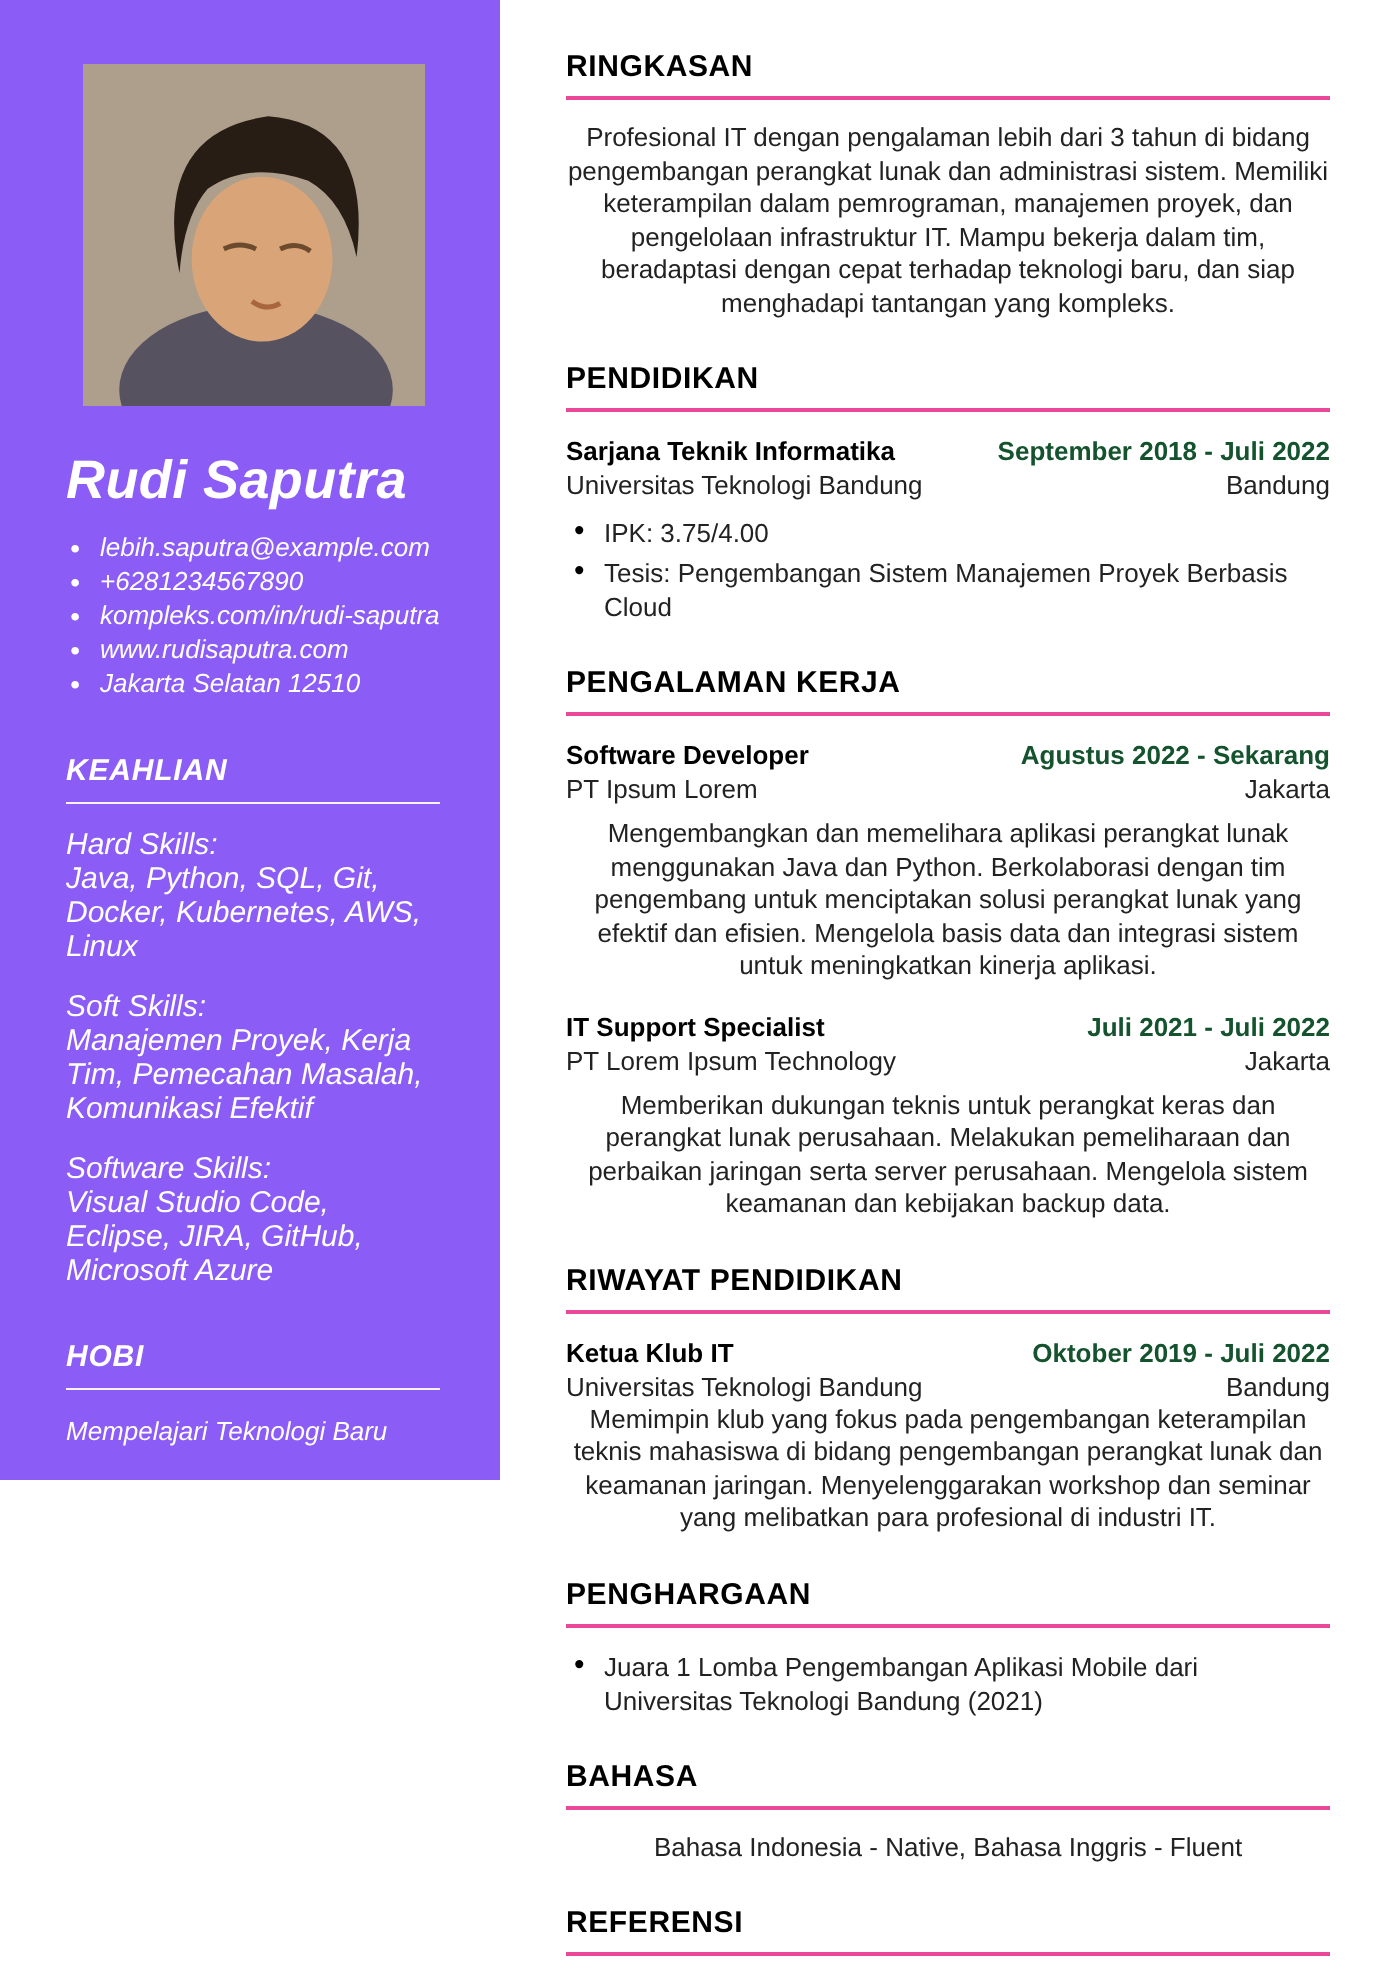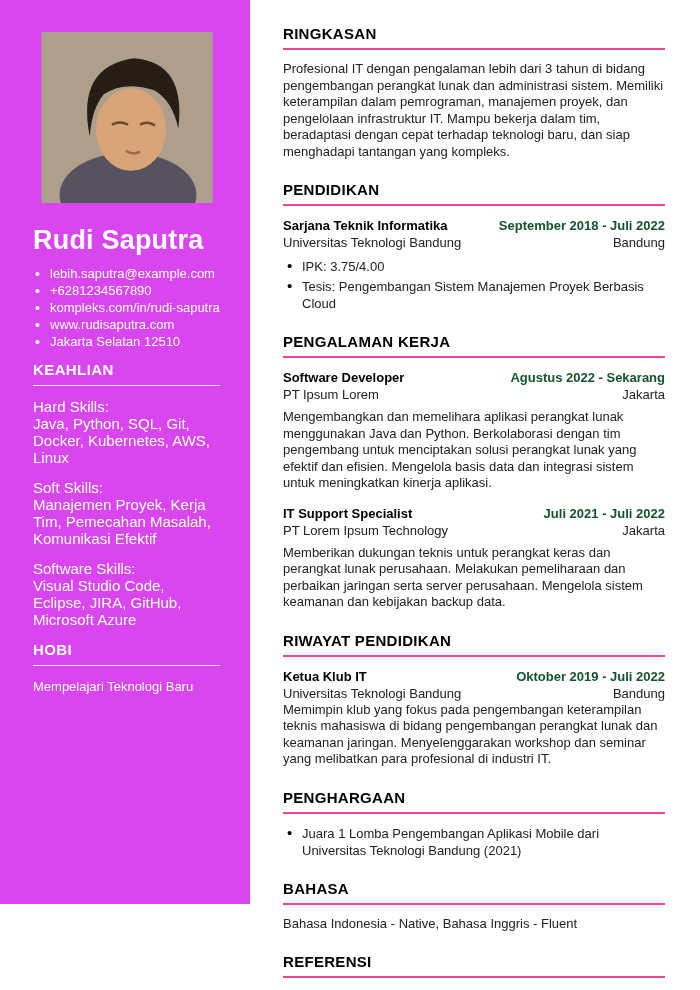--- a/index.html
+++ b/index.html
@@ -4,51 +4,51 @@
 <style>
   * { margin:0; padding:0; box-sizing:border-box; }
   html,body { background:#e9e9e9; }
   .page {
     position:relative; width:700px; height:990px; margin:0 auto;
     background:#ffffff; overflow:hidden;
     font-family:"Liberation Sans", sans-serif; color:#1f1f1f;
   }
   
   .sidebar {
-    position:absolute; left:0; top:0; width:250px; height:904px;
-    background:#d946ef; color:#ffffff; padding:32px 30px 0 33px;
+    position:absolute; left:0; top:0; width:250px; height:740px;
+    background:#8b5cf6; color:#ffffff; padding:32px 30px 0 33px;font-style:italic;
   }
   .photo-frame { width:172px; height:171px; margin:0 auto; overflow:hidden; }
   .photo-frame svg { display:block; width:100%; height:100%; }
   .person-name {
     font-size:27px; font-weight:bold; letter-spacing:0.2px;
     margin-top:22px; margin-bottom:10px; color:#fff;
   }
   .contact-list { list-style:none; font-size:13px; line-height:16.5px; }
   .contact-list li { padding-left:17px; position:relative; margin-bottom:0.5px; }
   .contact-list li::before {
     content:"\2022"; position:absolute; left:2px; top:0;
     font-size:14px; line-height:16.5px;
   }
-  .side-section { margin-top:10px; }
+  .side-section { margin-top:26px; }
   .side-heading {
     font-size:15px; font-weight:bold; letter-spacing:0.4px;
     padding-bottom:7px; border-bottom:1.5px solid rgba(255,255,255,0.92);
     margin-bottom:12px;
   }
   .skill-group { margin-bottom:13px; font-size:15px; line-height:17px; }
   .side-text { font-size:13px; line-height:17px; }
   
   .main { position:absolute; left:283px; top:25px; width:382px; }
   .section { margin-bottom:21px; }
   .sec-heading {
     font-size:15px; font-weight:bold; letter-spacing:0.3px; color:#000;
     padding-bottom:6px; border-bottom:2px solid #ec4899; margin-bottom:11px;
   }
-  .body-text { font-size:13px; line-height:16.5px; color:#222; }
+  .body-text { font-size:13px; line-height:16.5px; color:#222;text-align:center; }
   .row { display:flex; justify-content:space-between; font-size:13px; line-height:17px; }
   .row .left-bold  { font-weight:bold; color:#000; }
   .row .right-bold { font-weight:bold; color:#14532d; text-align:right; white-space:nowrap; }
   .row .left-norm, .row .right-norm { color:#222; }
   .entry { margin-bottom:13px; }
   .entry:last-child { margin-bottom:0; }
   .entry .desc { margin-top:6px; }
   .dot-list { list-style:none; margin-top:7px; }
   .dot-list li {
     position:relative; padding-left:19px; font-size:13px;

